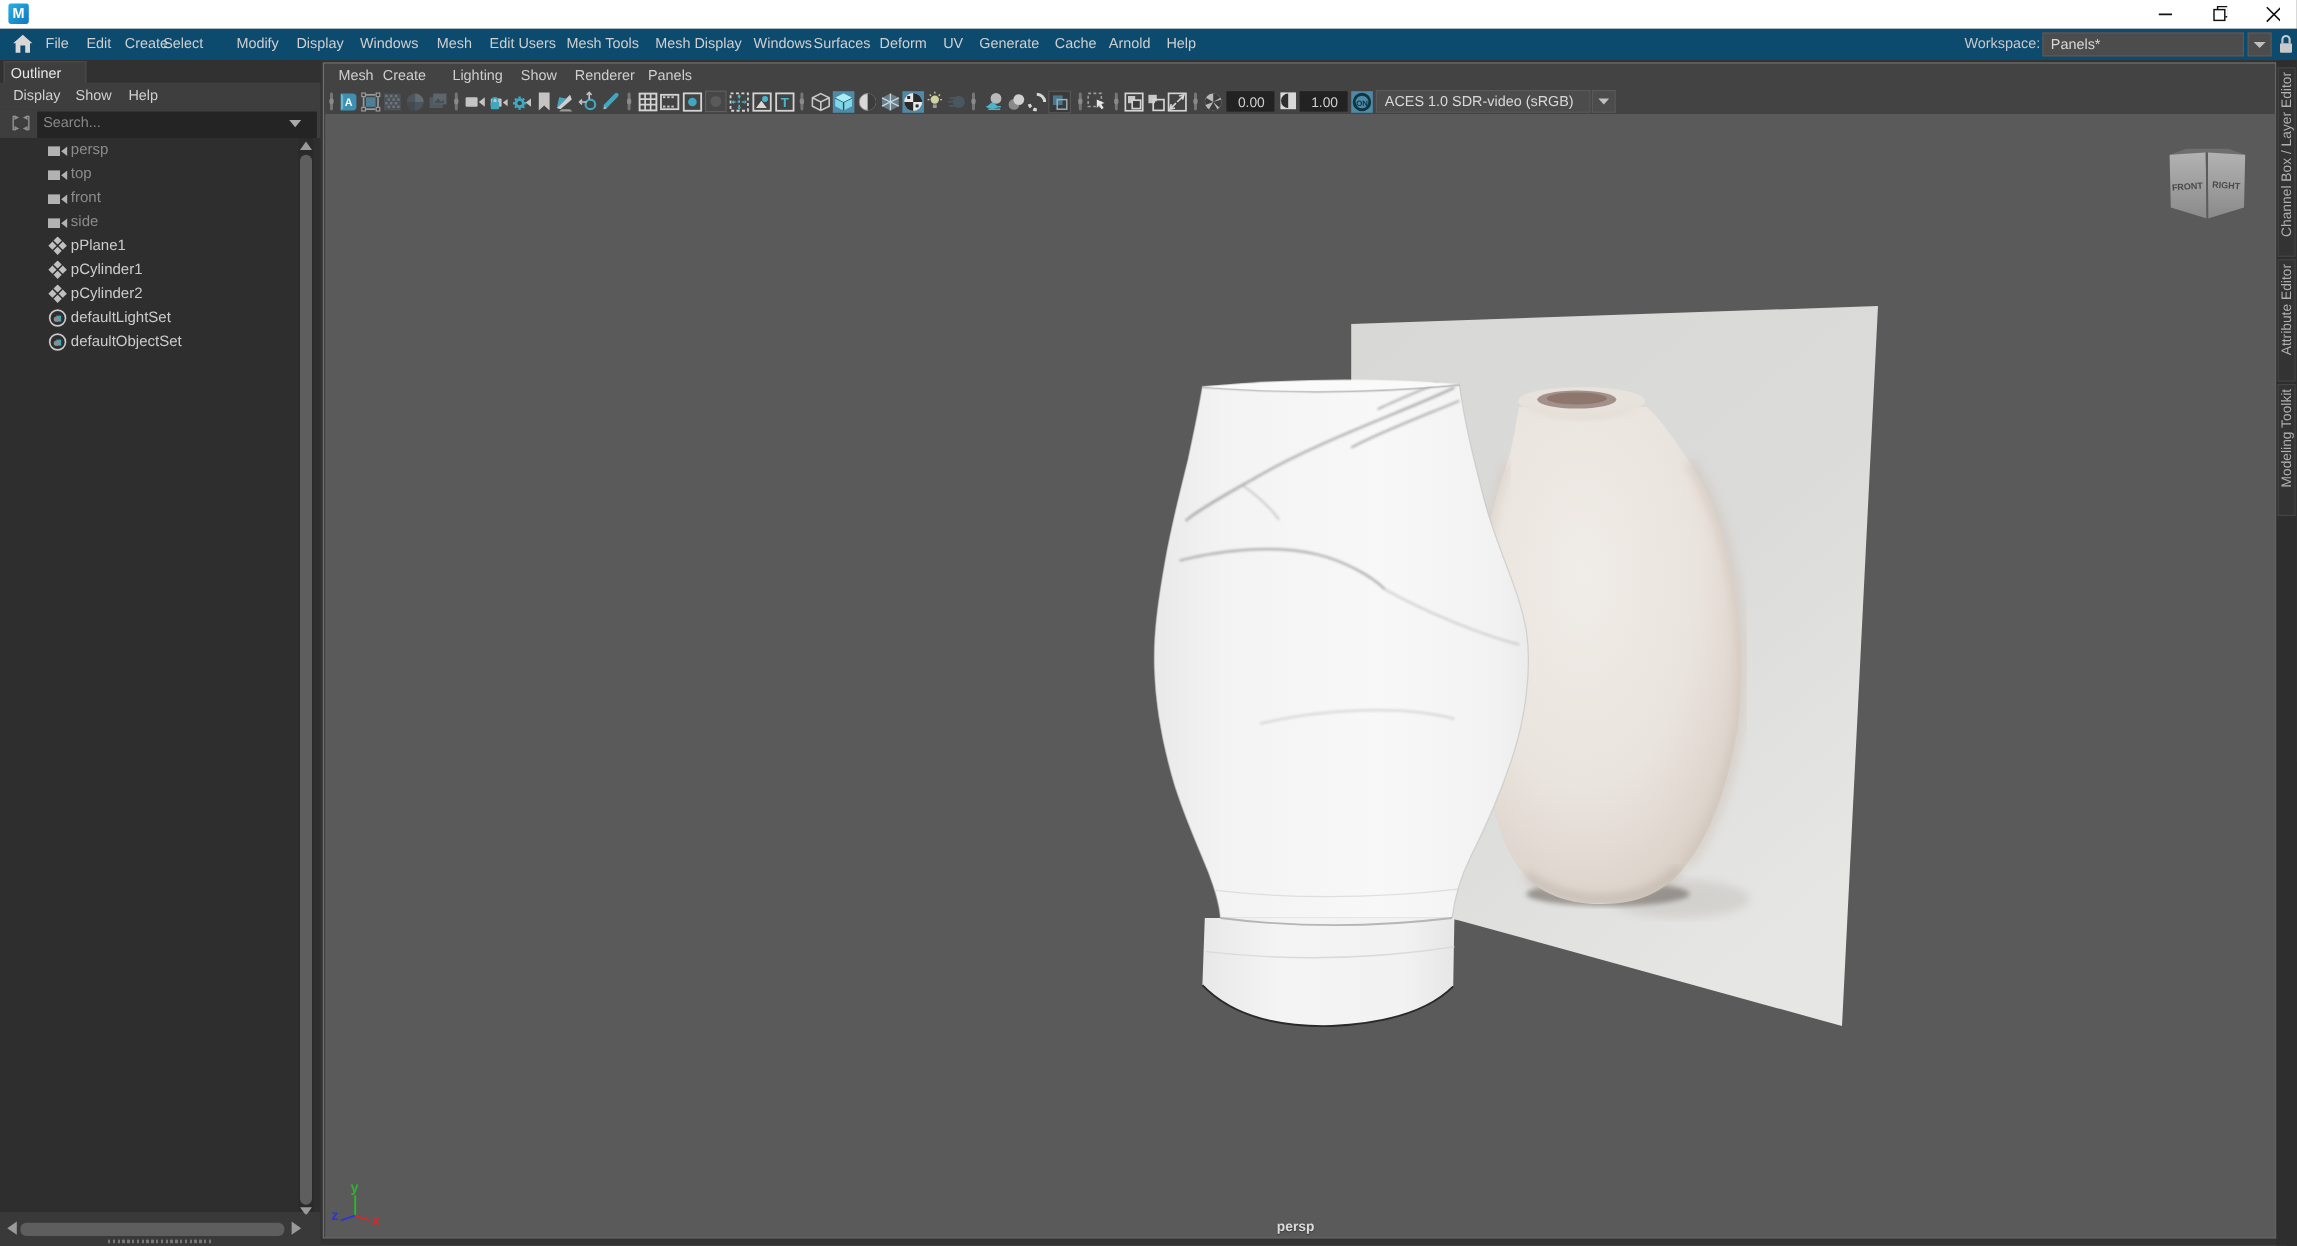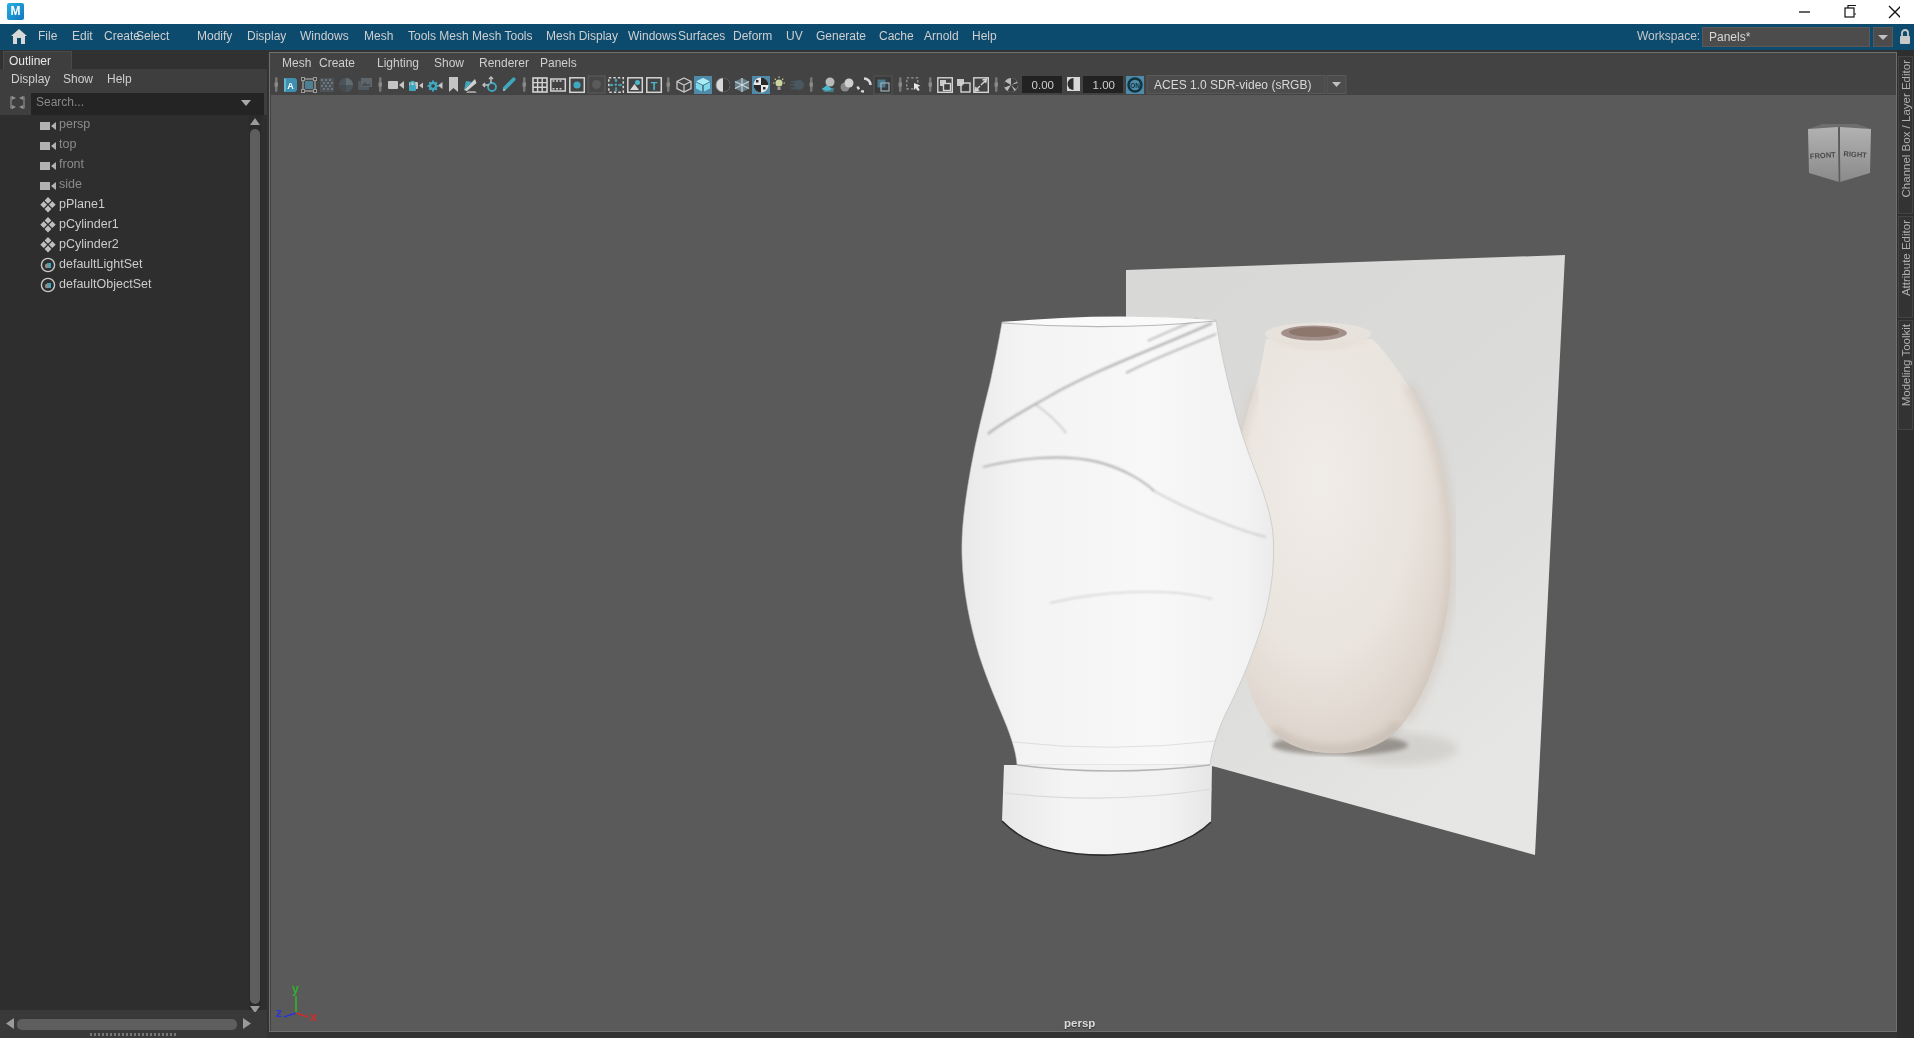--- a/index.html
+++ b/index.html
@@ -68,21 +68,21 @@
       <path d="M9 1 L17 8 H15 V16 H11 V10 H7 V16 H3 V8 H1 Z" fill="#d8d8d8"></path>
     </svg>
   <span class="mi" style="left:38px">File</span>
   <span class="mi" style="left:72px">Edit</span>
   <span class="mi" style="left:104px">Create</span>
   <span class="mi" style="left:136px">Select</span>
   <span class="mi" style="left:197px">Modify</span>
   <span class="mi" style="left:247px">Display</span>
   <span class="mi" style="left:300px">Windows</span>
   <span class="mi" style="left:364px">Mesh</span>
-  <span class="mi" style="left:408px">Tools Mesh</span>
+  <span class="mi" style="left:408px">Edit Users</span>
   <span class="mi" style="left:472px">Mesh Tools</span>
   <span class="mi" style="left:546px">Mesh Display</span>
   <span class="mi" style="left:628px">Windows</span>
   <span class="mi" style="left:678px">Surfaces</span>
   <span class="mi" style="left:733px">Deform</span>
   <span class="mi" style="left:786px">UV</span>
   <span class="mi" style="left:816px">Generate</span>
   <span class="mi" style="left:879px">Cache</span>
   <span class="mi" style="left:924px">Arnold</span>
   <span class="mi" style="left:972px">Help</span>

